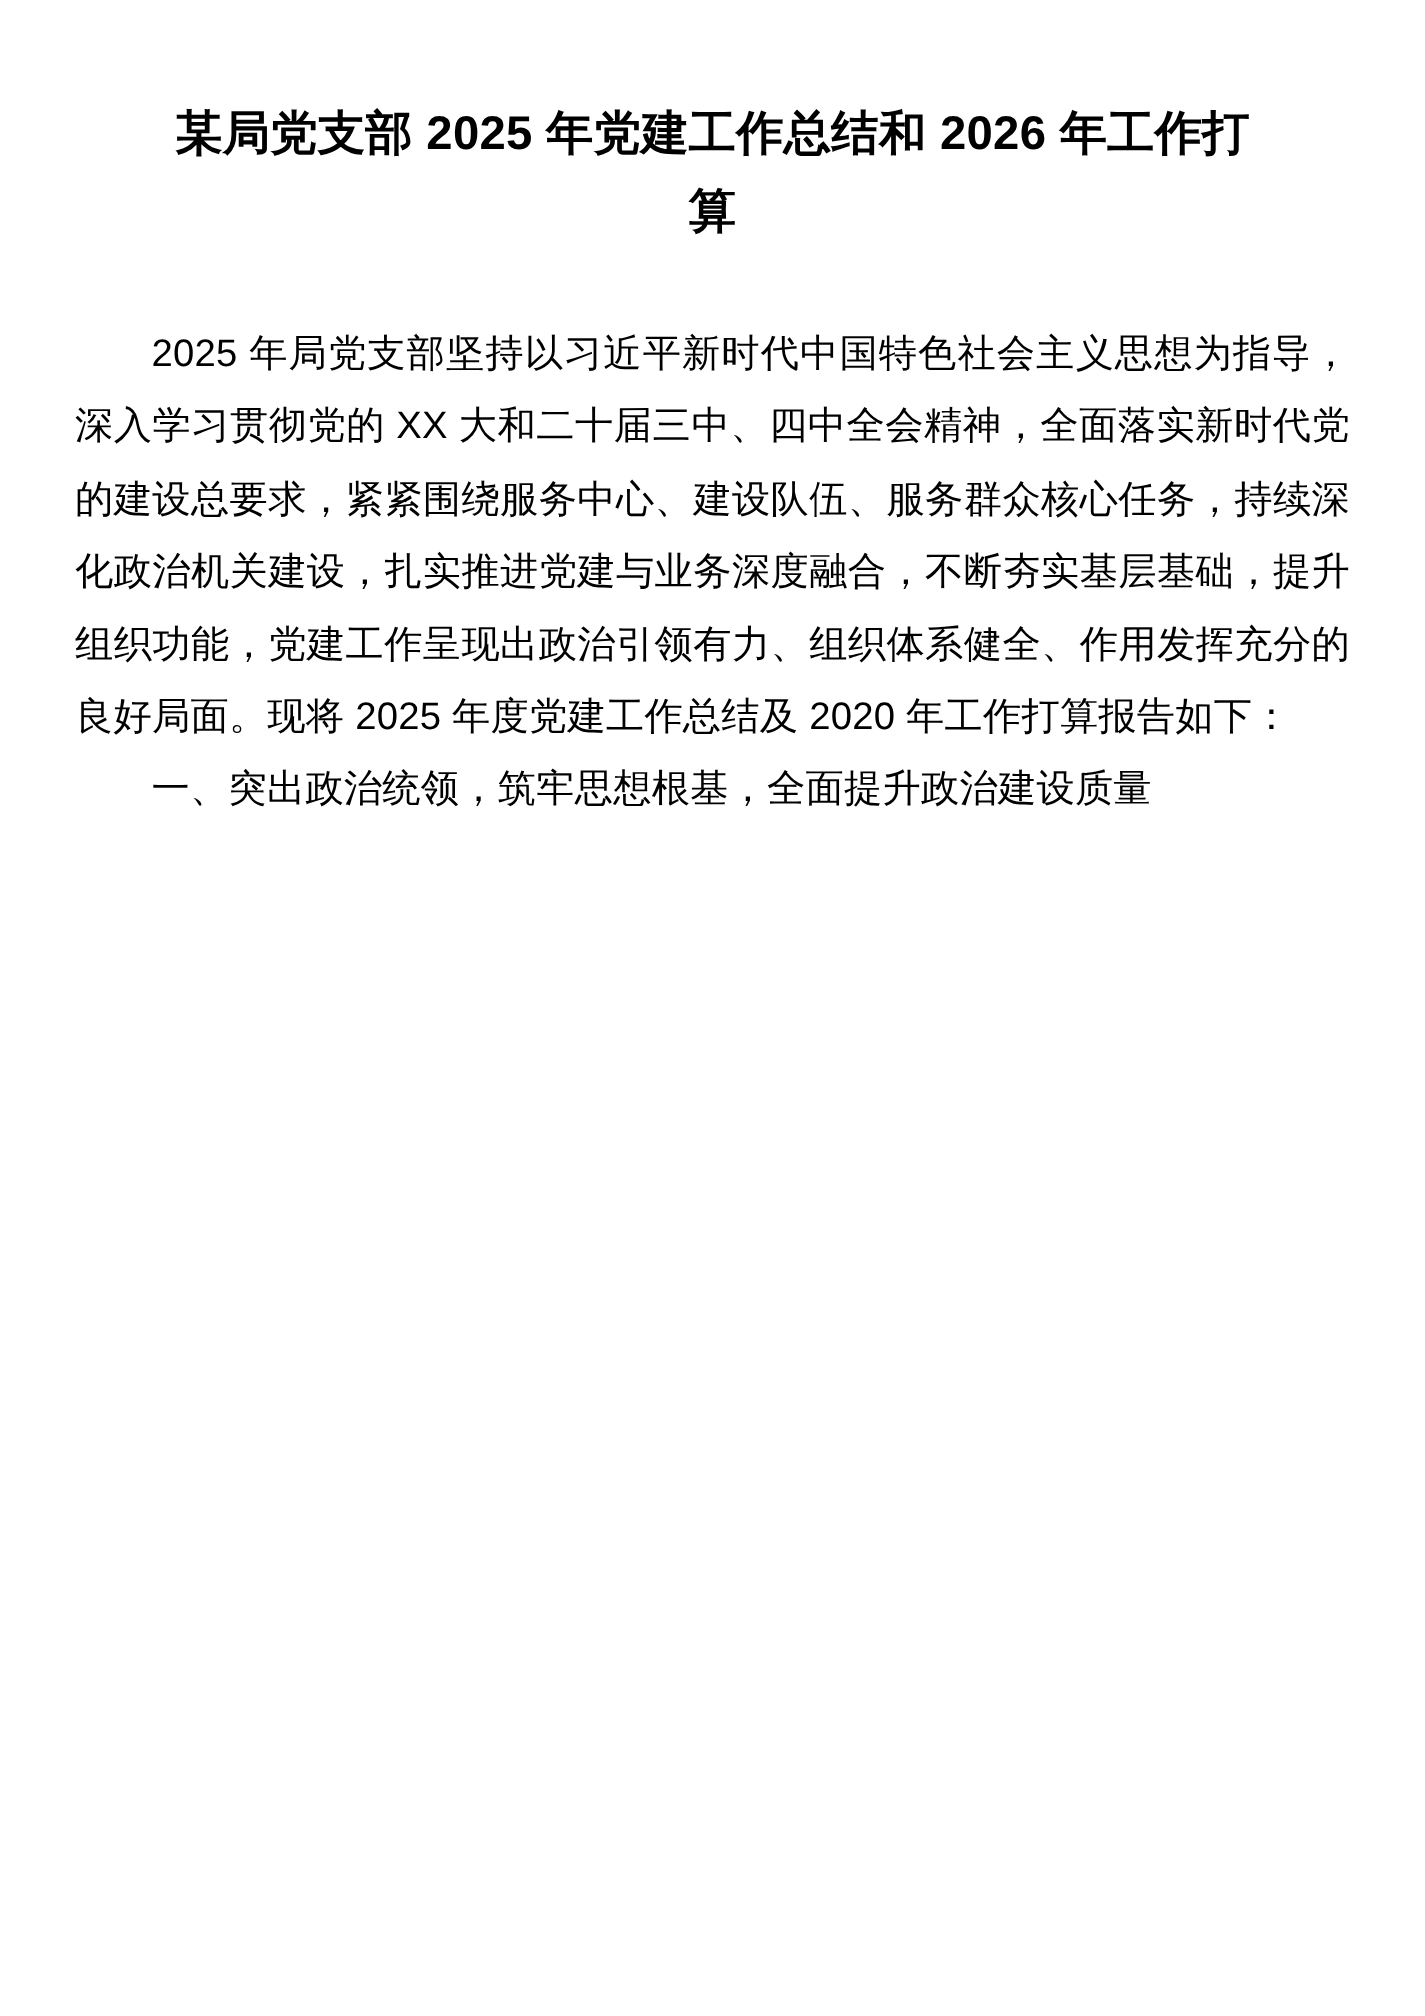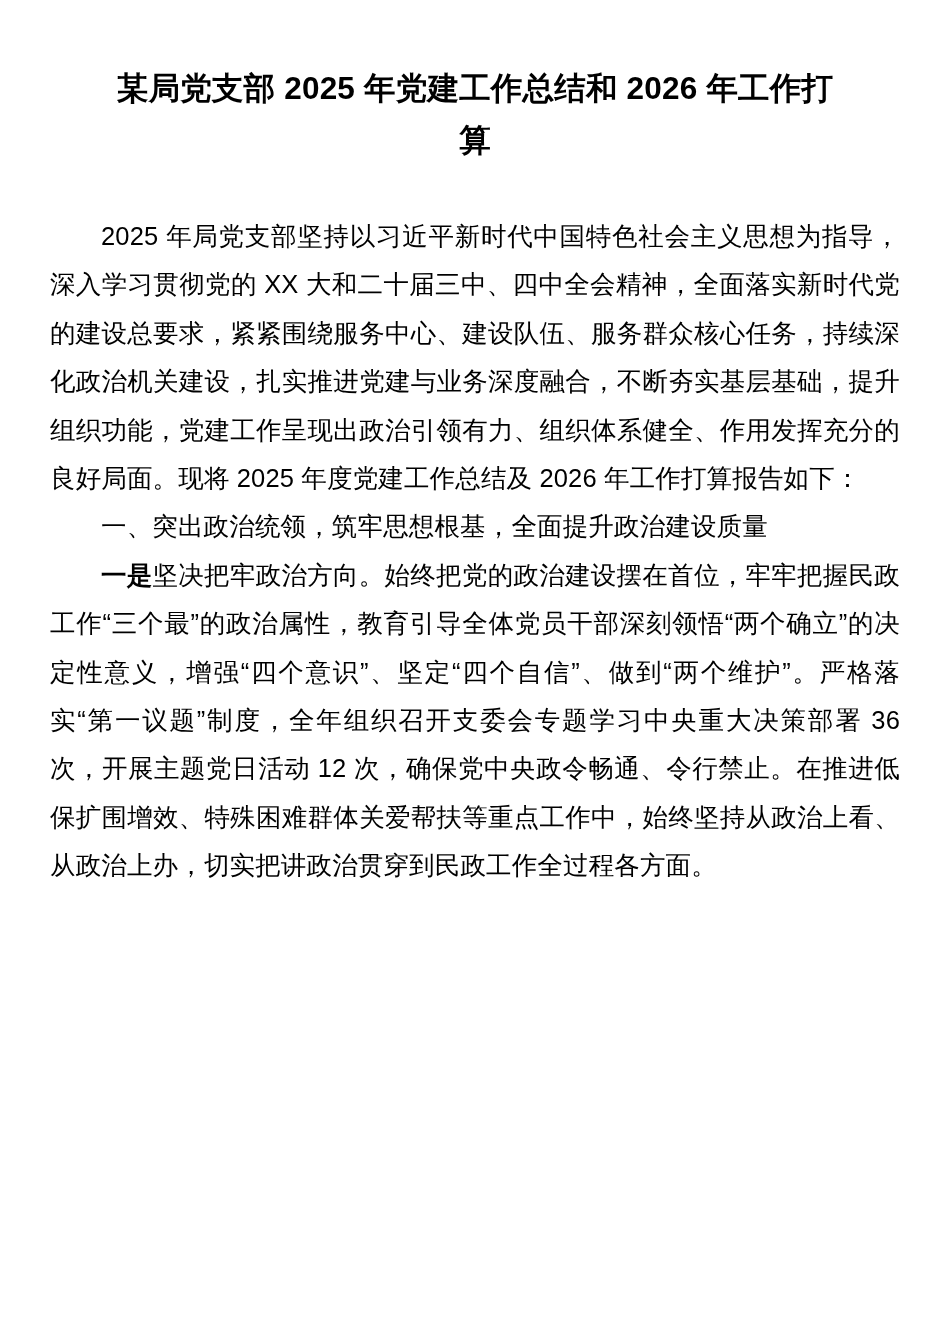--- a/index.html
+++ b/index.html
@@ -57,20 +57,21 @@
     text-align-last: left;
     text-justify: inter-ideograph;
     word-break: break-all;
     text-indent: 2em;
     letter-spacing: 0.15px;
   }
 
   p.para.heading-line {
     text-align: right;
     text-align-last: left;
+    font-family: Liberation Serif, serif;
   }
 
   p.para.last-line {
     text-align: justify;
     text-align-last: justify;
   }
 
   b.lead {
     font-weight: 700;
   }
@@ -81,22 +82,21 @@
 <div class="page">
   <div class="content">
 
     <h1 class="doc-title">
       <span>某局党支部 2025 年党建工作总结和 2026 年工作打</span><br>
       <span>算</span>
     </h1>
 
     <div class="body-block">
 
-      <p class="para">2025 年局党支部坚持以习近平新时代中国特色社会主义思想为指导，深入学习贯彻党的 XX 大和二十届三中、四中全会精神，全面落实新时代党的建设总要求，紧紧围绕服务中心、建设队伍、服务群众核心任务，持续深化政治机关建设，扎实推进党建与业务深度融合，不断夯实基层基础，提升组织功能，党建工作呈现出政治引领有力、组织体系健全、作用发挥充分的良好局面。现将 2025 年度党建工作总结及 2026 年工作打算报告如下：</p>
+      <p class="para">2025 年局党支部坚持以习近平新时代中国特色社会主义思想为指导，深入学习贯彻党的 XX 大和二十届三中、四中全会精神，全面落实新时代党的建设总要求，紧紧围绕服务中心、建设队伍、服务群众核心任务，持续深化政治机关建设，扎实推进党建与业务深度融合，不断夯实基层基础，提升组织功能，党建工作呈现出政治引领有力、组织体系健全、作用发挥充分的良好局面。现将 2025 年度党建工作总结及 2020 年工作打算报告如下：</p>
 
       <p class="para heading-line">一、突出政治统领，筑牢思想根基，全面提升政治建设质量</p>
 
-      <p class="para"><b class="lead">一是</b><span>坚决把牢政治方向。始终把党的政治建设摆在首位，牢牢把握民政工作“三个最”的政治属性，教育引导全体党员干部深刻领悟“两个确立”的决定性意义，增强“四个意识”、坚定“四个自信”、做到“两个维护”。严格落实“第一议题”制度，全年组织召开支委会专题学习中央重大决策部署 36 次，开展主题党日活动 12 次，确保党中央政令畅通、令行禁止。在推进低保扩围增效、特殊困难群体关爱帮扶等重点工作中，始终坚持从政治上看、从政治上办，切实把讲政治贯穿到民政工作全过程各方面。</span></p>
 
 
     </div>
   </div>
 </div>
 
 </body></html>

